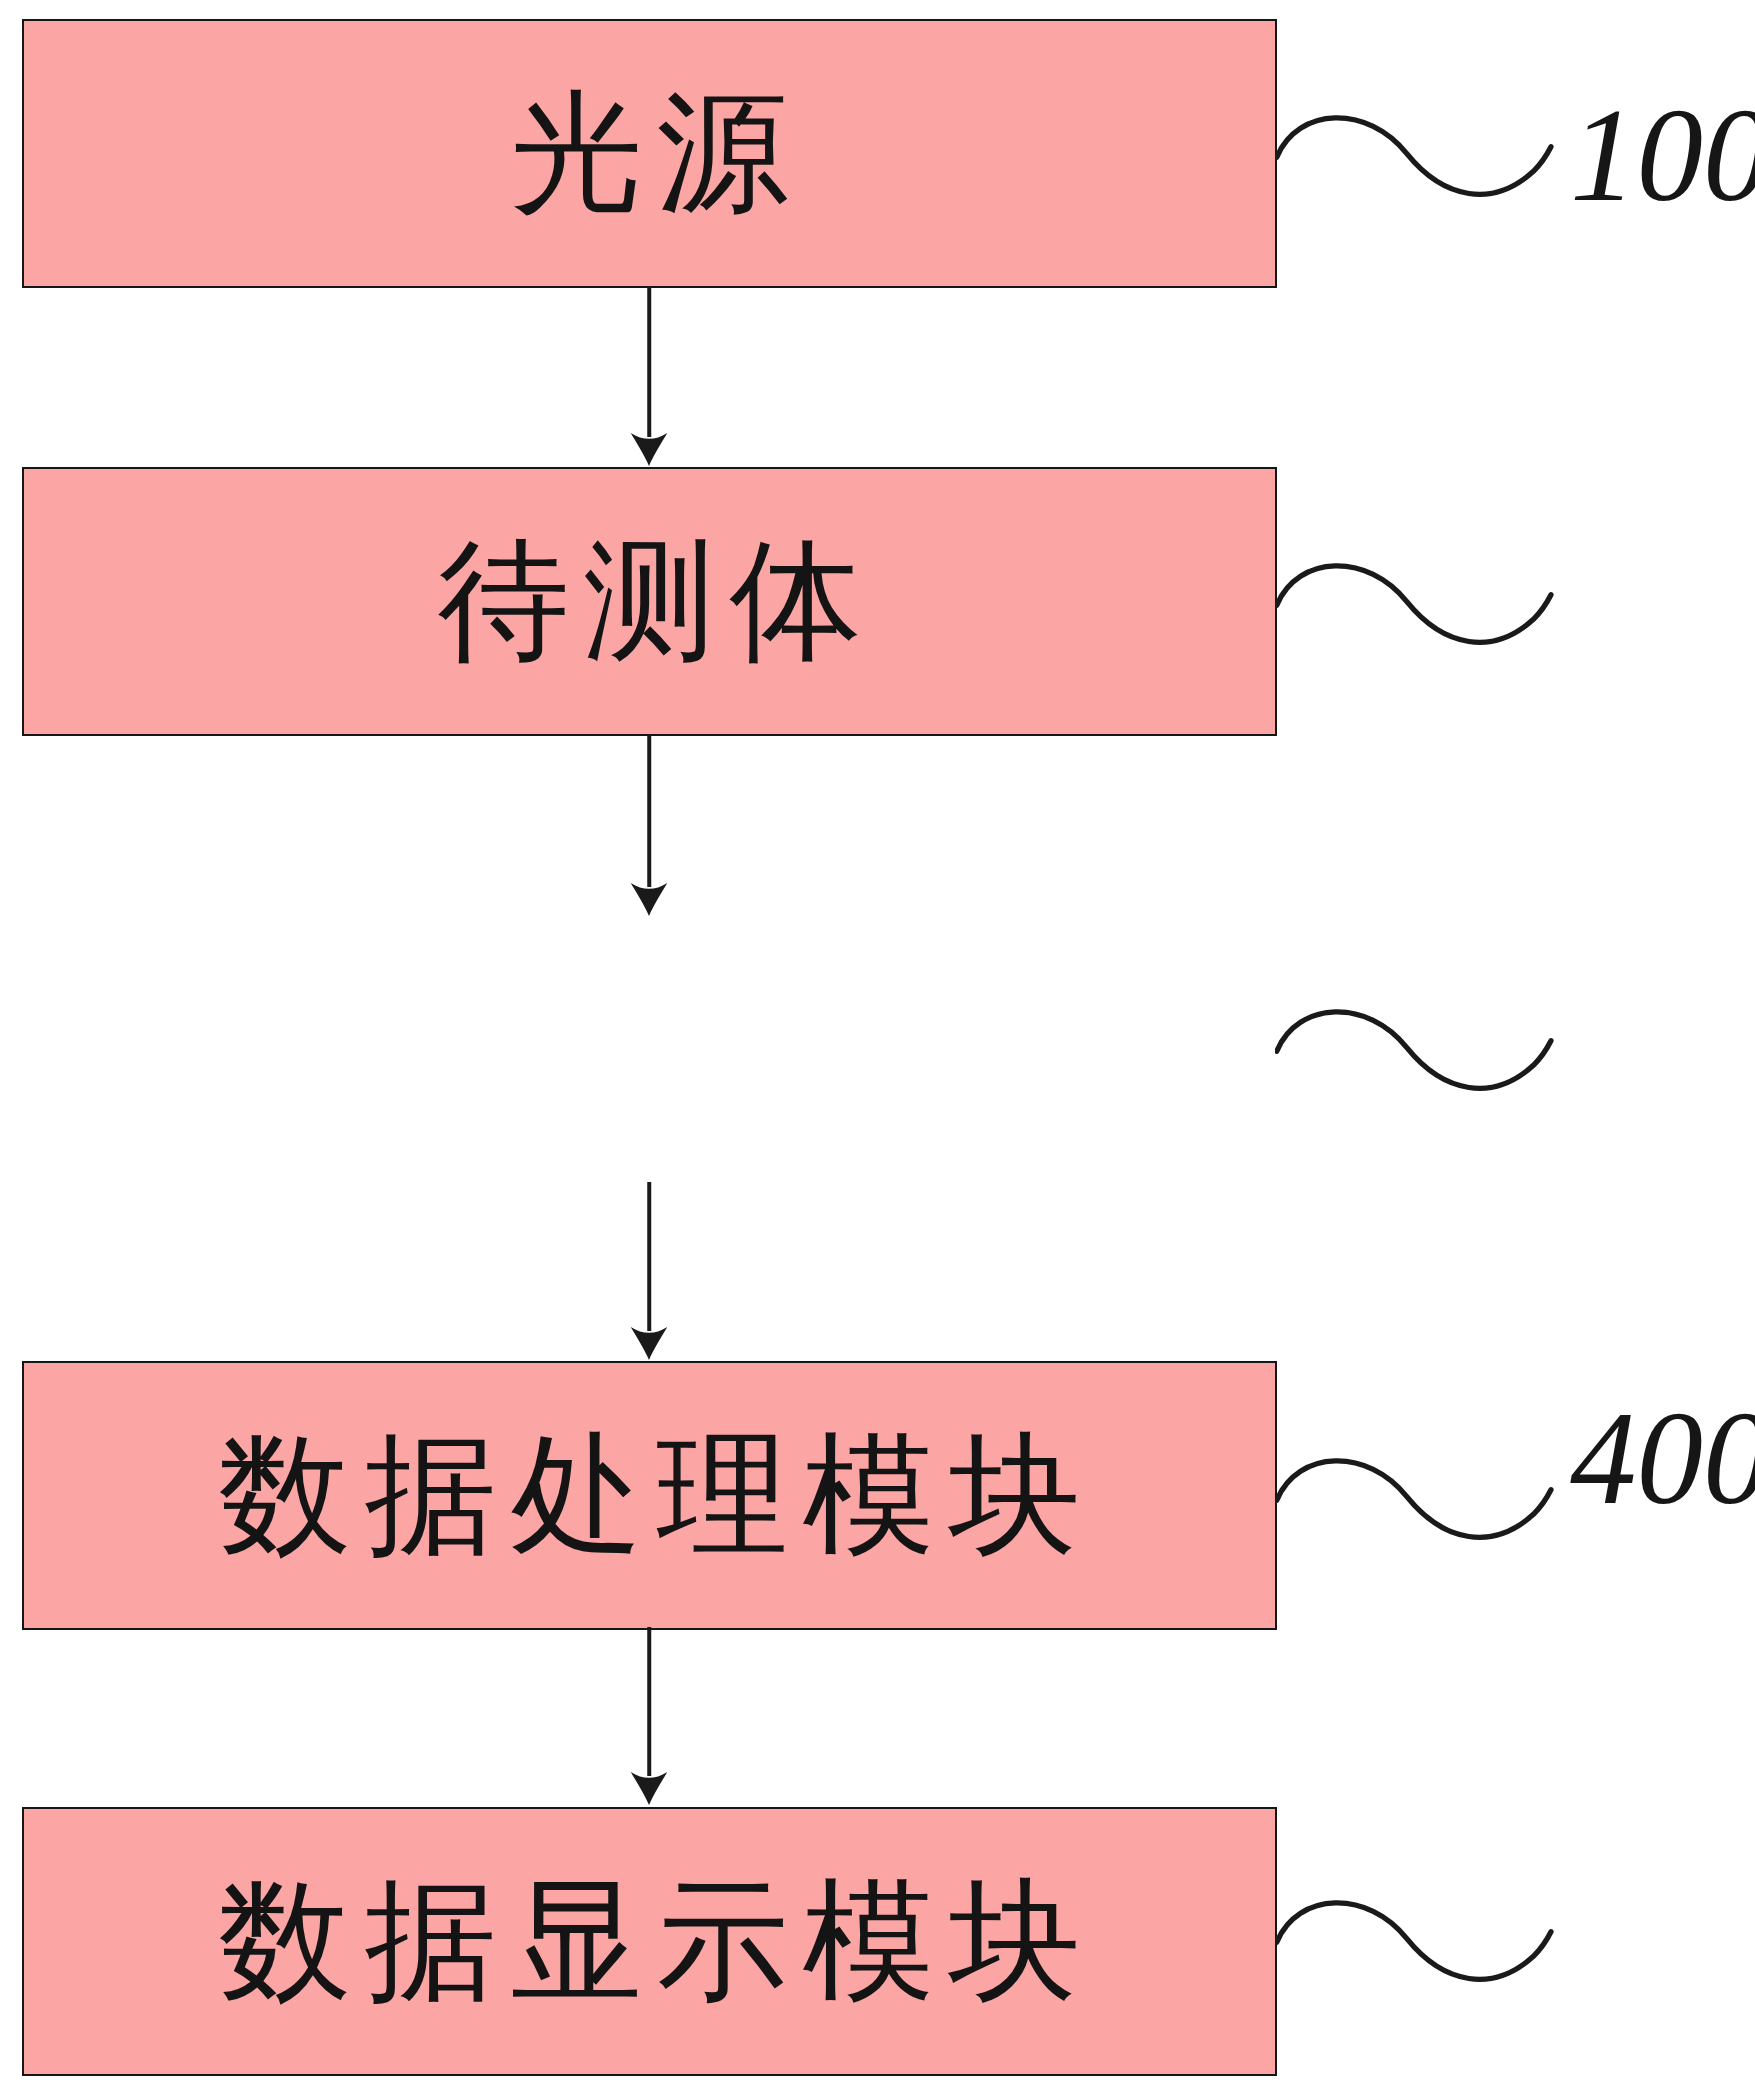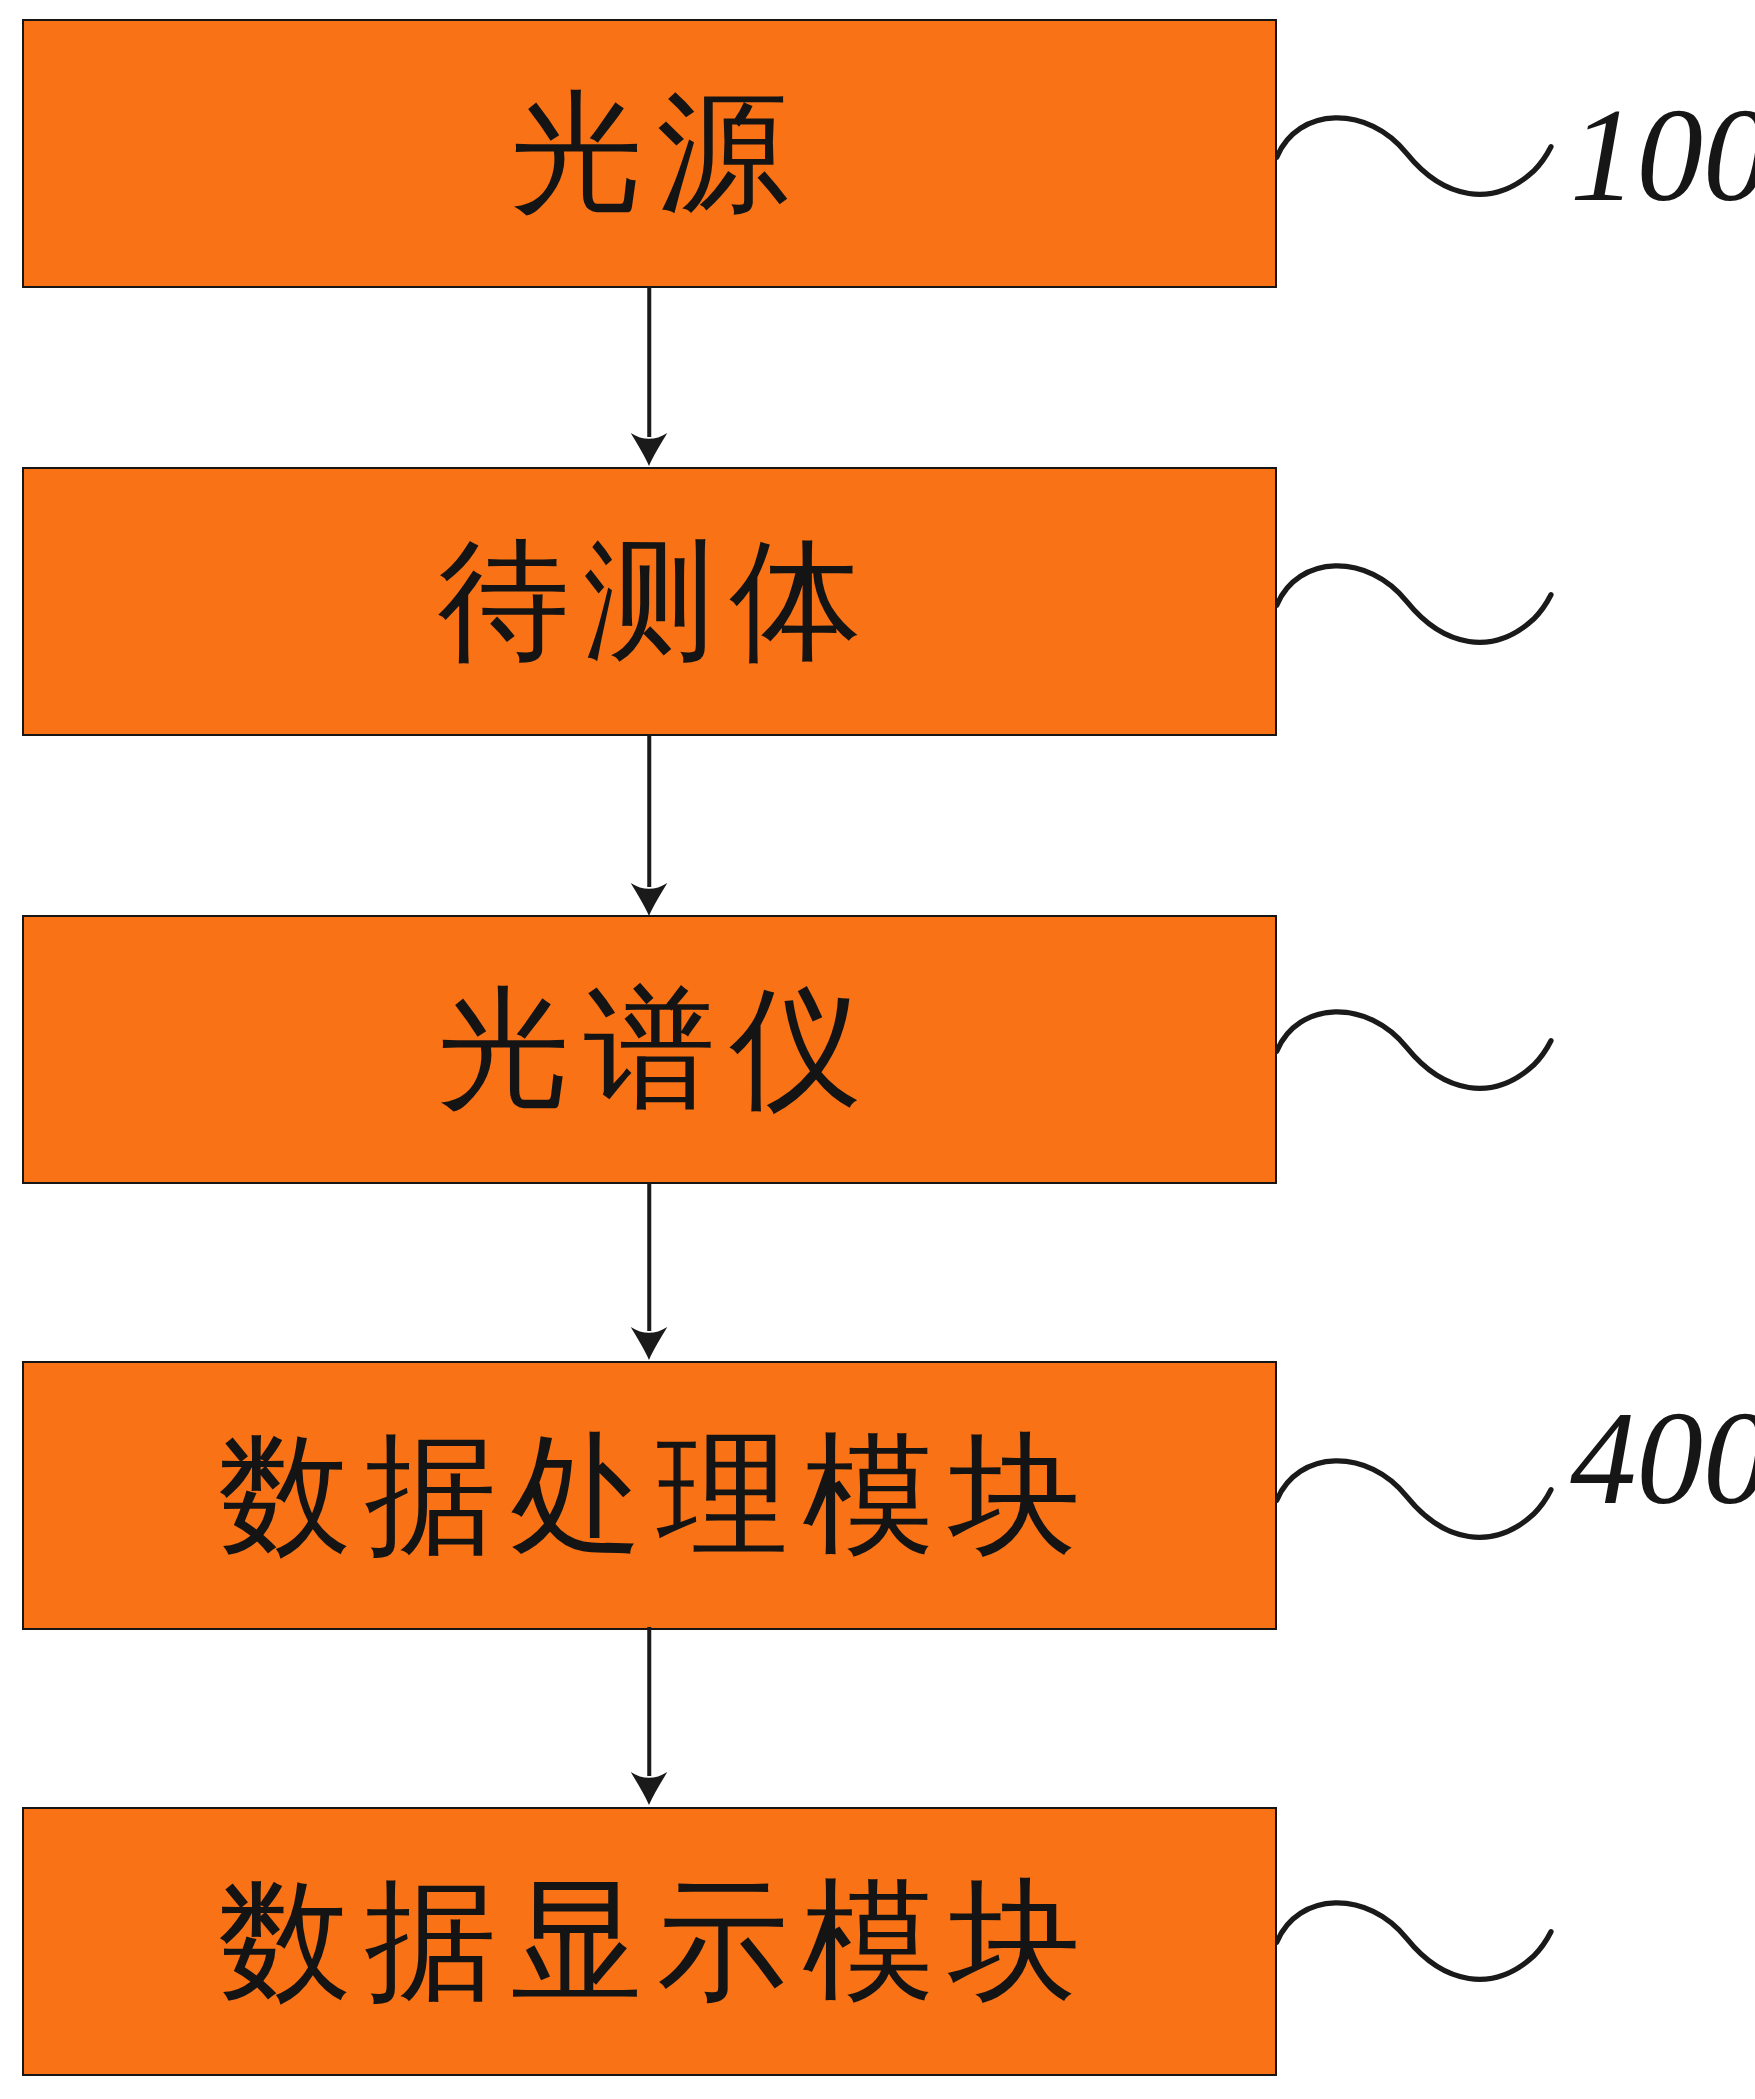--- a/index.html
+++ b/index.html
@@ -18,21 +18,21 @@
     height: 2100px;
     overflow: hidden;
   }
   .module-box {
     position: absolute;
     left: 22px;
     width: 1255px;
     height: 269px;
     border: 2.6px solid #161616;
     box-sizing: border-box;
-    background: #f97316;
+    background: #fca5a5;
     display: flex;
     align-items: center;
     justify-content: center;
   }
   .module-label {
     font-size: 132px;
     letter-spacing: 14px;
     text-indent: 14px;
     color: #141414;
     white-space: nowrap;
@@ -106,23 +106,20 @@
     <path d="M 2 64 C 26 6, 106 4, 150 60 C 192 112, 248 122, 294 80 C 302 72, 309 62, 314 52" fill="none" stroke="#1a1a1a" stroke-width="6" stroke-linecap="round"></path>
   </svg>
 
   <div class="flow-arrow" style="top:734px;height:183px">
     <div class="stem"></div>
     <svg class="head" viewBox="0 0 46 40">
       <path d="M 2 1 C 16 10, 30 10, 44 1 C 37 13, 28 27, 23 39 C 18 27, 9 13, 2 1 Z" fill="#1a1a1a"></path>
     </svg>
   </div>
 
-  <div class="module-box" style="top:915px">
-    <span class="module-label">光谱仪</span>
-  </div>
   <svg class="ref-squiggle" style="top:995px" viewBox="0 0 322 124">
     <path d="M 2 64 C 26 6, 106 4, 150 60 C 192 112, 248 122, 294 80 C 302 72, 309 62, 314 52" fill="none" stroke="#1a1a1a" stroke-width="6" stroke-linecap="round"></path>
   </svg>
 
   <div class="flow-arrow" style="top:1182px;height:179px">
     <div class="stem"></div>
     <svg class="head" viewBox="0 0 46 40">
       <path d="M 2 1 C 16 10, 30 10, 44 1 C 37 13, 28 27, 23 39 C 18 27, 9 13, 2 1 Z" fill="#1a1a1a"></path>
     </svg>
   </div>

